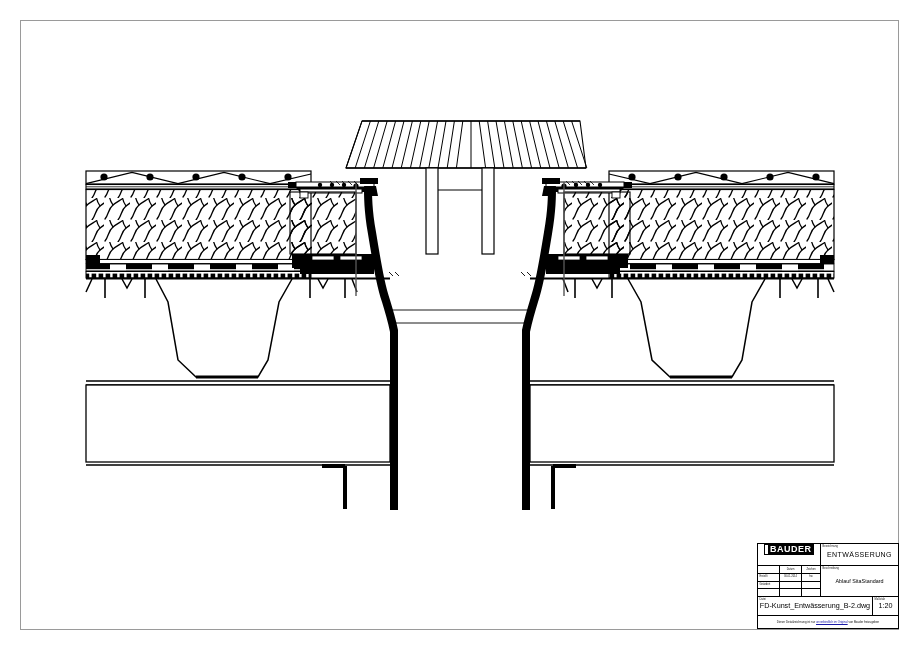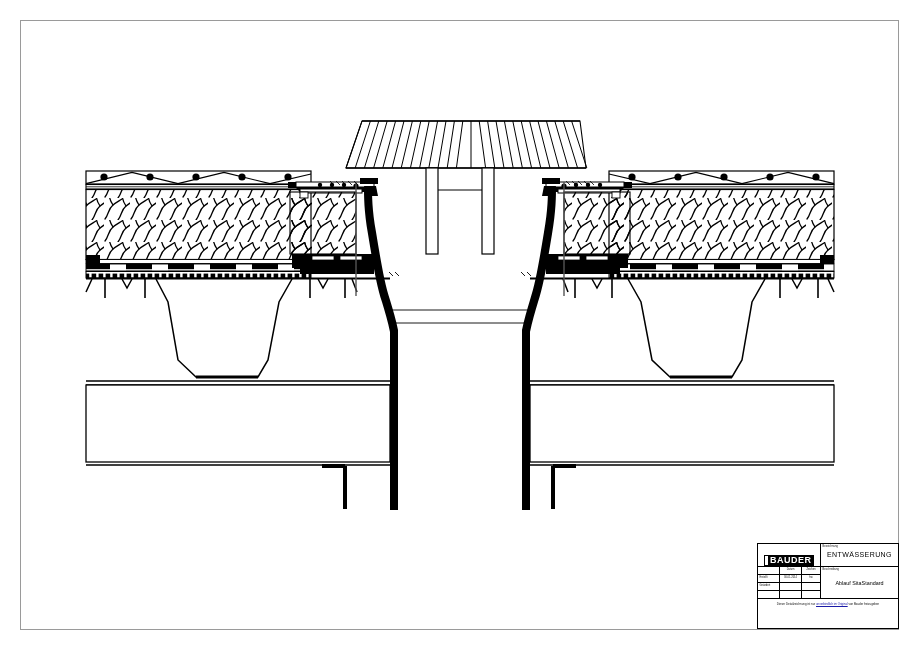--- a/index.html
+++ b/index.html
@@ -12,21 +12,21 @@
               border:1px solid #000;box-sizing:border-box;background:#fff;
               display:flex;flex-direction:column;}
   .tb-row{display:flex;border-bottom:1px solid #000;}
   .tb-row:last-child{border-bottom:none;}
   .tb-cell{box-sizing:border-box;position:relative;}
   .tb-lbl{font-size:2.6px;line-height:3.4px;color:#111;letter-spacing:.02em;
           position:absolute;left:1.5px;top:1px;white-space:nowrap;}
   .tb-val{font-size:5.4px;line-height:6px;color:#000;white-space:nowrap;}
   
   #tb-upper{height:22px;}
-  #tb-logo{width:63px;border-right:1px solid #000;display:flex;align-items:flex-end;justify-content:center;}
+  #tb-logo{width:63px;border-right:1px solid #000;display:flex;align-items:flex-start;justify-content:center;}
   .logo-box{display:flex;align-items:center;background:#000;padding:1px 2px 1px 1px;}
   .logo-bar{width:3px;height:9px;background:#fff;margin-right:1.5px;}
   .logo-txt{color:#fff;font-weight:bold;font-size:9px;line-height:9px;letter-spacing:.06em;
             font-family:"Liberation Sans",sans-serif;}
   #tb-bez{flex:1;display:flex;align-items:center;justify-content:center;}
   #tb-bez .tb-val{font-size:7px;letter-spacing:.06em;}
   
   #tb-mid{height:31px;}
   #tb-revtable{width:63px;border-right:1px solid #000;display:flex;flex-direction:column;}
   .rev-r{display:flex;flex:1;border-bottom:1px solid #000;}
@@ -404,20 +404,30 @@
         </div>
 
       </div>
 
       <div class="tb-cell" id="tb-besch">
         <span class="tb-lbl">Beschreibung</span>
         <span class="tb-val">Ablauf SitaStandard</span>
       </div>
     </div>
 
+    <div class="tb-row" id="tb-file">
+      <div class="tb-cell" id="tb-fname">
+        <span class="tb-lbl">Datei</span>
+        <span class="tb-val">FD-Kunst_Entwässerung_B-2.dwg</span>
+      </div>
+      <div class="tb-cell" id="tb-scale">
+        <span class="tb-lbl">Maßstab</span>
+        <span class="tb-val">1:20</span>
+      </div>
+    </div>
 
     <div class="tb-row" id="tb-note">
       <span class="note-txt"><span>Dieser Detailzeichnung ist nur </span><span class="note-link">unverbindlich im Original</span><span> von Bauder freizugeben</span></span>
     </div>
 
   </div>
 
 </div>
 
 </body></html>

